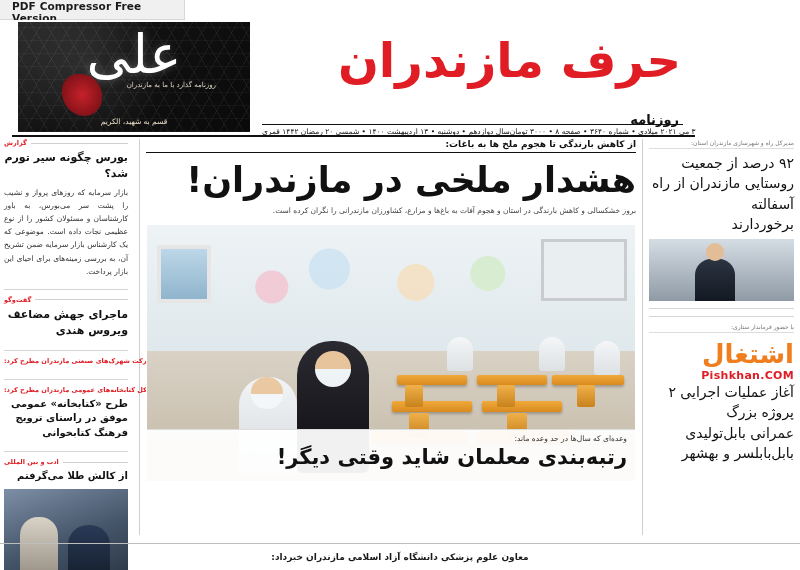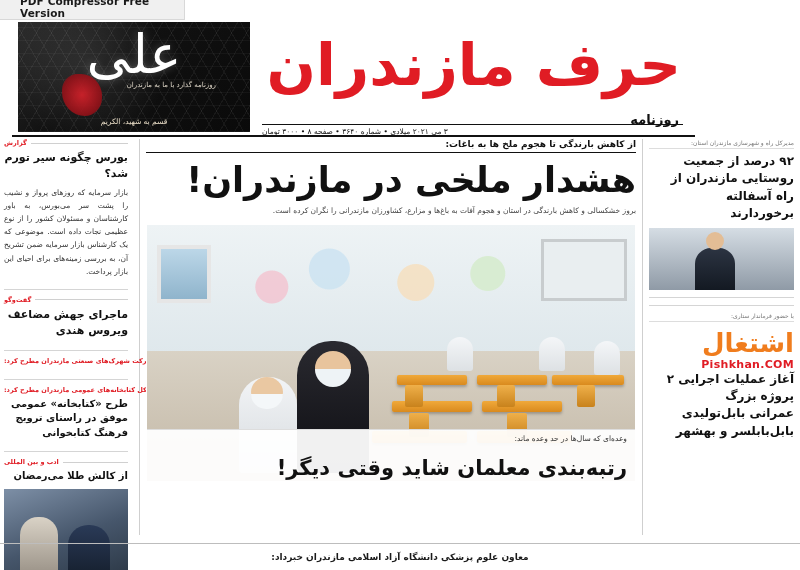--- a/index.html
+++ b/index.html
@@ -18,22 +18,22 @@
 
   
   .wm-bar {
     position: absolute;
     top: 0; left: 0;
     width: 185px; height: 20px;
     background: #f0f0f0;
     border-right: 1px solid #d8d8d8;
     border-bottom: 1px solid #d8d8d8;
     display: flex;
-    align-items: flex-end;
-    padding-left: 20px;
+    align-items: flex-start;
+    padding-left: 12px;
   }
   .wm-bar span {
     font-size: 10.5px;
     font-weight: bold;
     color: #1a1a1a;
     letter-spacing: 0.1px;
   }
 
   
   .masthead {
@@ -99,21 +99,21 @@
   }
 
   .mast-title {
     position: absolute;
     top: 16px; right: 14px;
     width: 540px;
     text-align: right;
     direction: rtl;
   }
   .mast-title .logo {
-    font-size: 58px;
+    font-size: 48px;
     font-weight: bold;
     color: #e01c24;
     line-height: 1;
     letter-spacing: -1px;
     font-family: "DejaVu Sans", sans-serif;
   }
   .mast-title .rooz {
     position: absolute;
     right: 2px; top: 76px;
     font-size: 13px;
@@ -289,41 +289,41 @@
   .hero-caption {
     position: absolute;
     left: 0; right: 0; bottom: 0;
     height: 52px;
     background: rgba(255,255,255,0.94);
     border-top: 1px solid #ddd;
     direction: rtl; text-align: right;
     padding: 4px 8px 0 8px;
   }
   .hero-caption .ck {
-    font-size: 7.5px; color: #333; margin-bottom: 13px;
+    font-size: 7.5px; color: #333; margin-bottom: 2px;
   }
   .hero-caption .ct {
     font-size: 21px; font-weight: bold; color: #111; line-height: 1.2;
   }
 
   
   .col-right {
     position: absolute;
     top: 0; left: 642px;
     width: 152px; height: 396px;
     border-left: 1px solid #cfcfcf;
     padding-left: 6px;
     direction: rtl; text-align: right;
   }
   .rr-kicker {
     font-size: 6px; color: #777; border-bottom: 1px solid #ddd;
     padding-bottom: 2px; margin-bottom: 4px;
   }
   .rr-head {
-    font-size: 12px; font-weight: bold; color: #111; line-height: 1.45;
+    font-size: 14px; font-weight: normal; color: #111; line-height: 1.45;
   }
   .rr-photo {
     width: 100%; height: 62px; margin-top: 5px; overflow: hidden;
     position: relative;
     background: linear-gradient(#cfd6dd,#9aa6b2);
   }
   .rr-photo.p1 { background: linear-gradient(#d5dde4,#8f9aa6); }
   .rr-photo.p2 { height: 66px; background: linear-gradient(#b9c6d2,#5f6f80); }
   .rr-photo .suit {
     position: absolute; bottom: 0; width: 40px; height: 42px;
@@ -377,20 +377,21 @@
       <div class="sub2">قسم به شهید، الکریم</div>
     </div>
 
     <div class="mast-title">
       <div class="logo">حرف مازندران</div>
       <div class="rooz">روزنامه</div>
     </div>
 
     <div class="mast-rule"></div>
     <div class="mast-meta">
+      <div>سال دوازدهم • دوشنبه • ۱۳ اردیبهشت ۱۴۰۰ • شمسی ۲۰ رمضان ۱۴۴۲ قمری</div>
       <div>۳ می ۲۰۲۱ میلادی • شماره ۳۶۴۰ • صفحه ۸ • ۳۰۰۰ تومان</div>
     </div>
   </div>
 
   <div class="content">
 
     <div class="col-left">
 
       <div class="sb-item">
         <div class="sb-kicker">
@@ -430,21 +431,21 @@
         <div class="sb-head sm">طرح «کتابخانه» عمومی موفق در راستای ترویج فرهنگ کتابخوانی</div>
       </div>
 
       <div class="sb-sep"></div>
 
       <div class="sb-item">
         <div class="sb-kicker">
           <div class="tag">ادب و بین المللی</div>
           <div class="line"></div>
         </div>
-        <div class="sb-head sm">از کالش طلا می‌رمضان</div>
+        <div class="sb-head sm">از کالش طلا می‌گرفتم</div>
         <div class="sb-photo">
           <div class="f1"></div>
           <div class="f2"></div>
 
         </div>
       </div>
     </div>
 
     <div class="col-center">
       <div class="lead-kicker">از کاهش بارندگی تا هجوم ملخ ها به باغات:</div>

